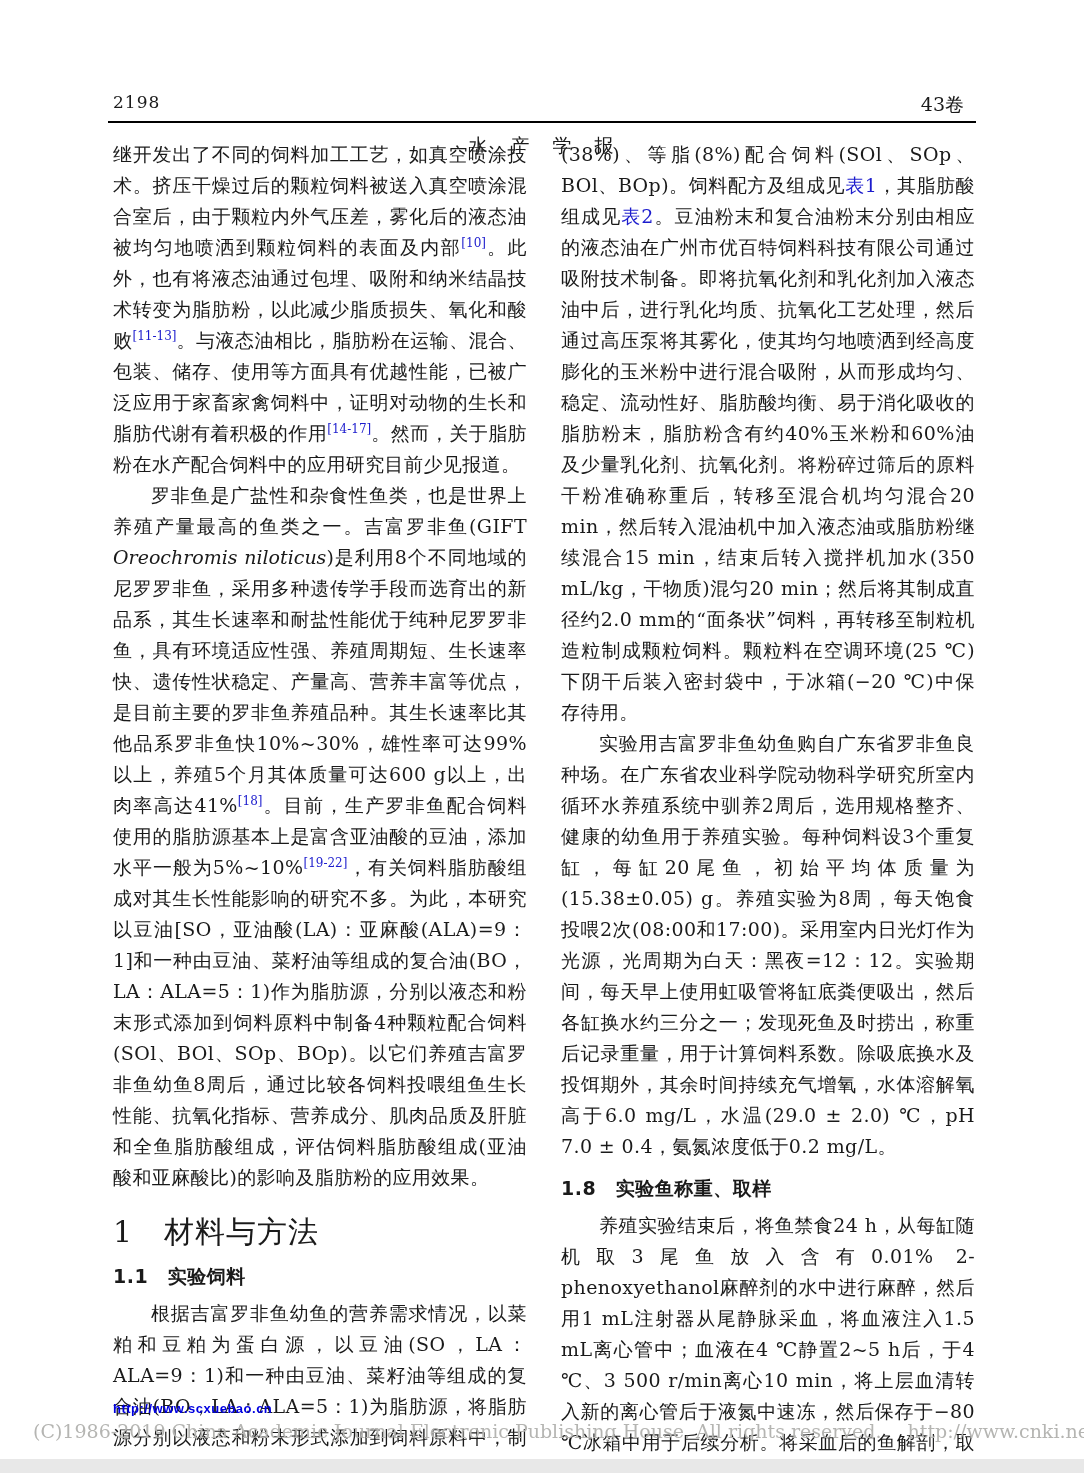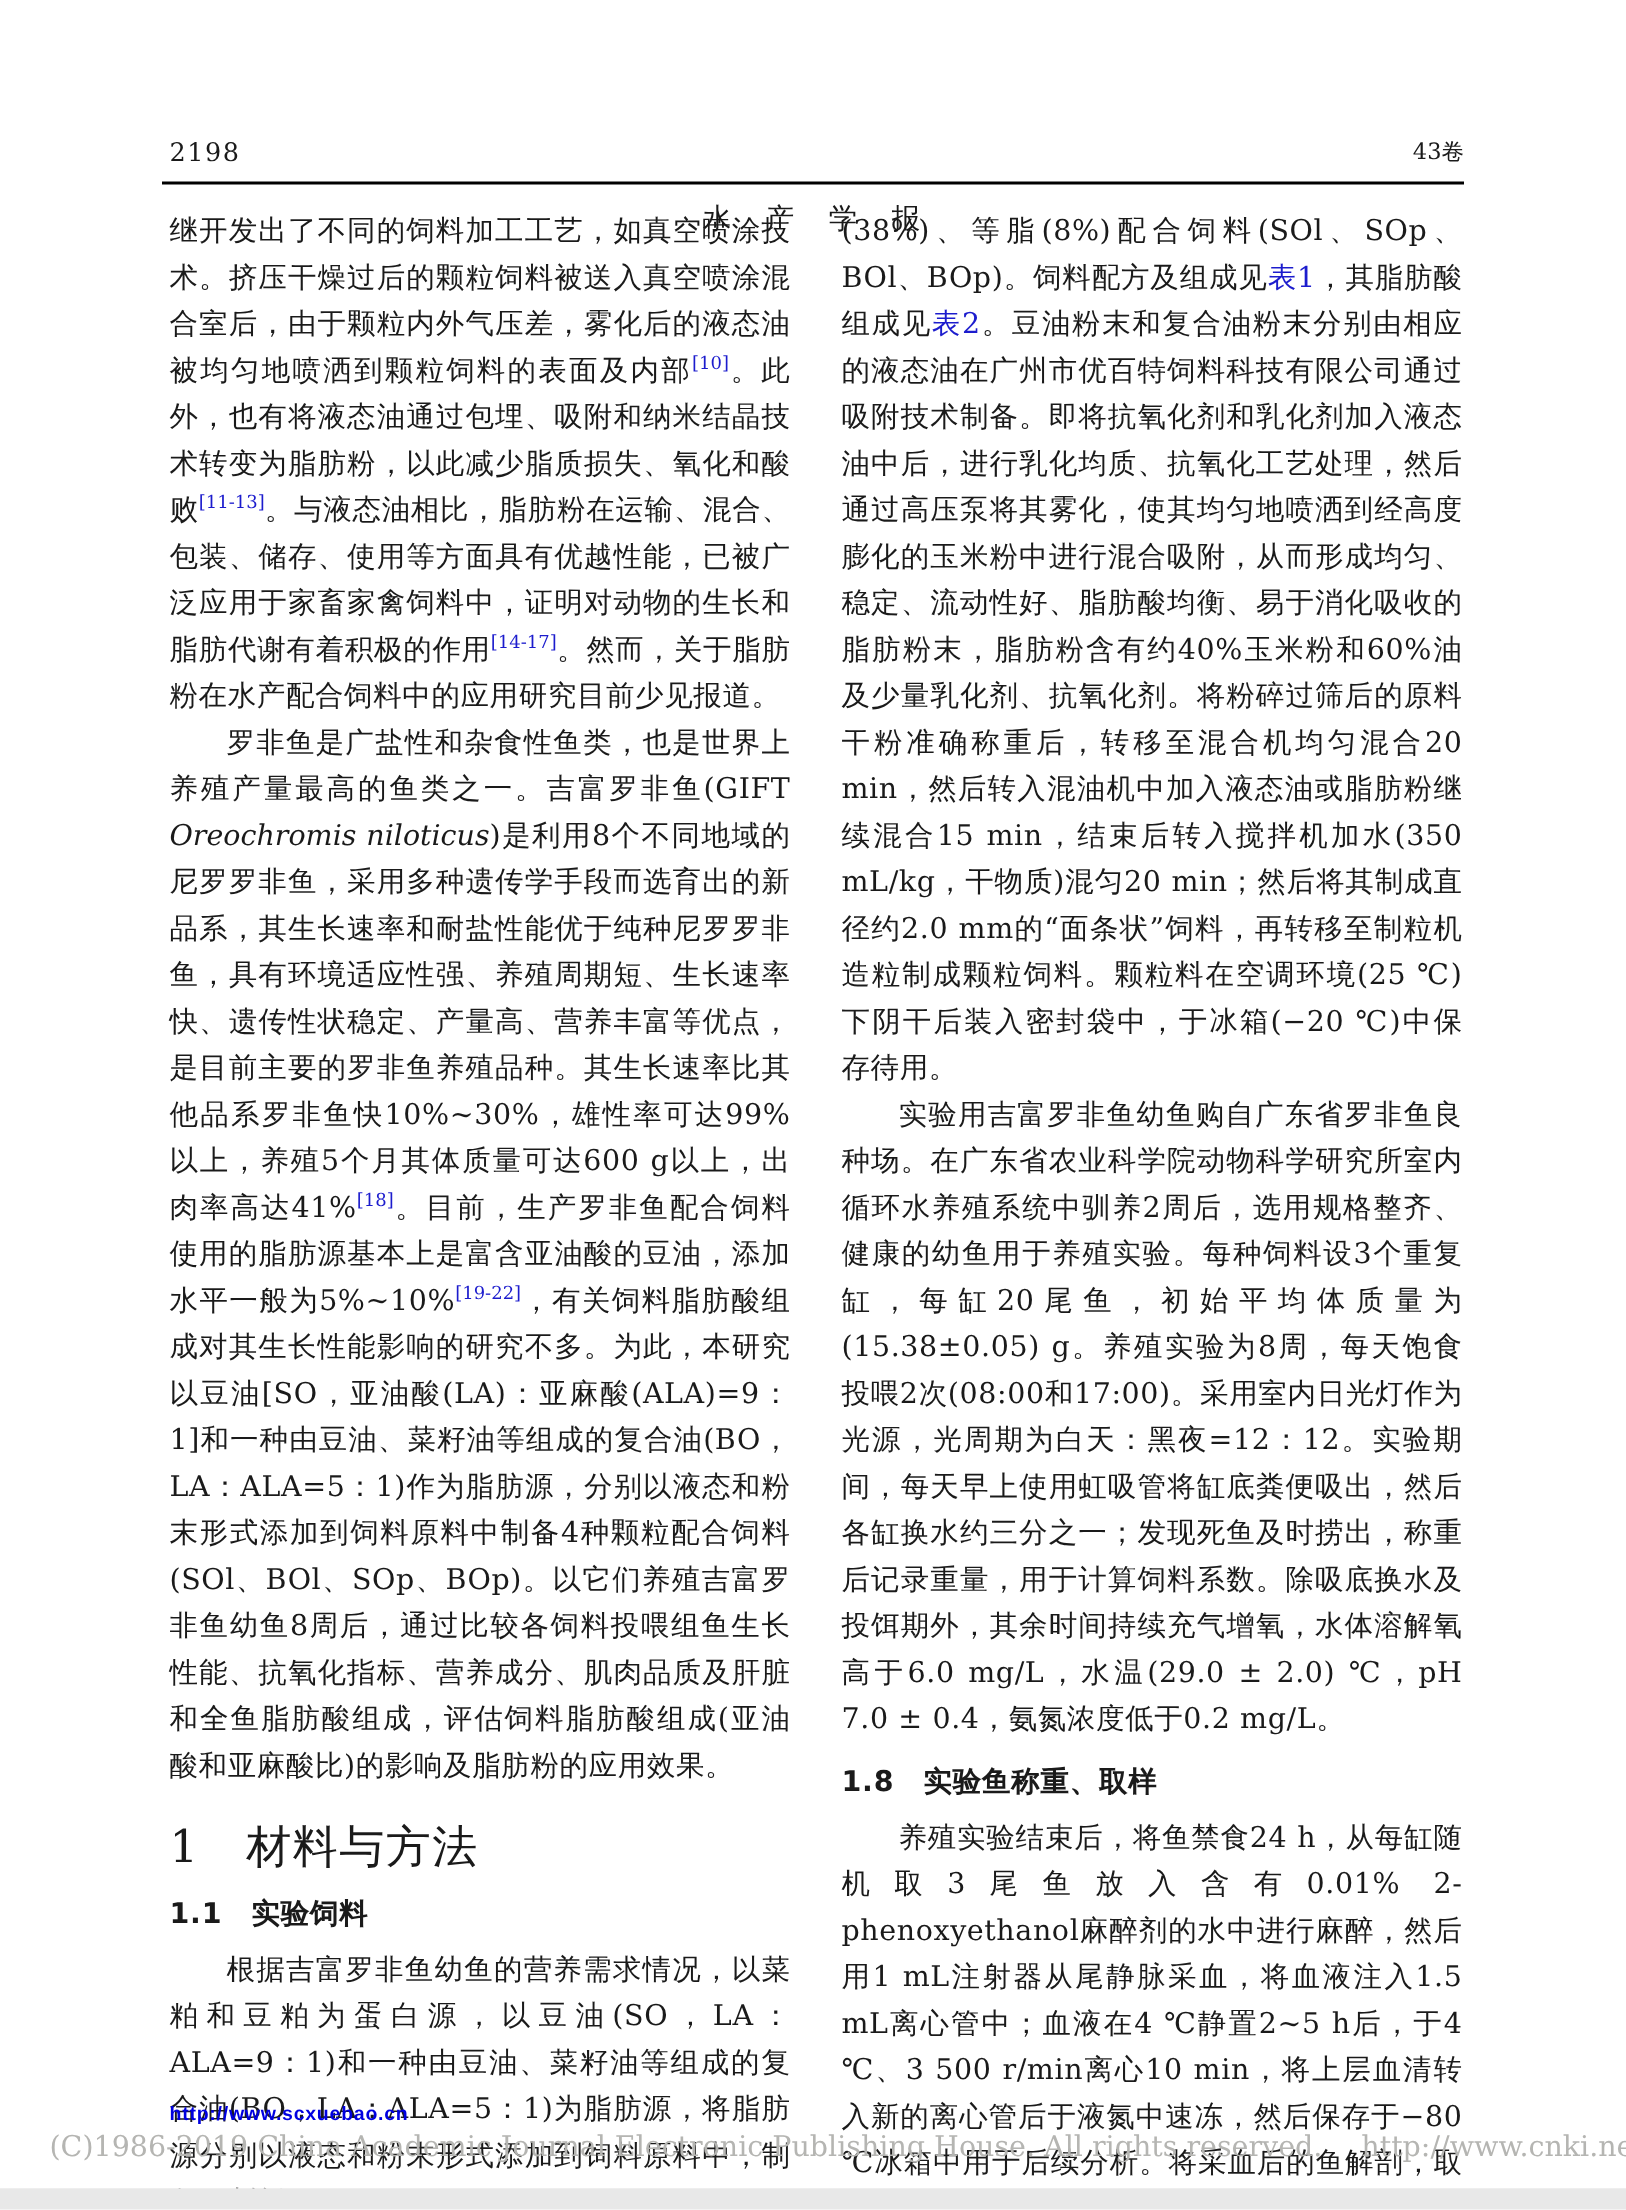--- a/index.html
+++ b/index.html
@@ -7,21 +7,21 @@
     position:relative; width:1084px; height:1459px; margin:0 auto;
     background:#ffffff; overflow:hidden;
     font-family:"DejaVu Serif","Liberation Serif",serif;
     color:#1a1a1a;
     padding-left:44px;
   }
   
   .hdr { position:absolute; left:108px; top:88px; width:868px; height:30px; }
   .hdr-page  { position:absolute; left:5px;  top:4px; font-size:17px; letter-spacing:1px; }
   .hdr-title { position:absolute; left:0; right:0; top:2px; text-align:center; font-size:19px; letter-spacing:2px;margin-top:43px; }
-  .hdr-vol   { position:absolute; right:0; top:4px; font-size:15px; }
+  .hdr-vol   { position:absolute; right:12px; top:4px; font-size:19px; }
   .hdr-rule  { position:absolute; left:108px; top:121px; width:868px; height:2px; background:#000; }
   
   .cols { position:absolute; left:113px; top:139px; width:862px; display:flex; gap:34px; }
   .col  { width:414px; }
   .para {
     font-size:19px; line-height:31px; text-align:justify;
     letter-spacing:0.4px; overflow-wrap:break-word;
   }
   .para.indent { text-indent:2em; }
   .h1x {

